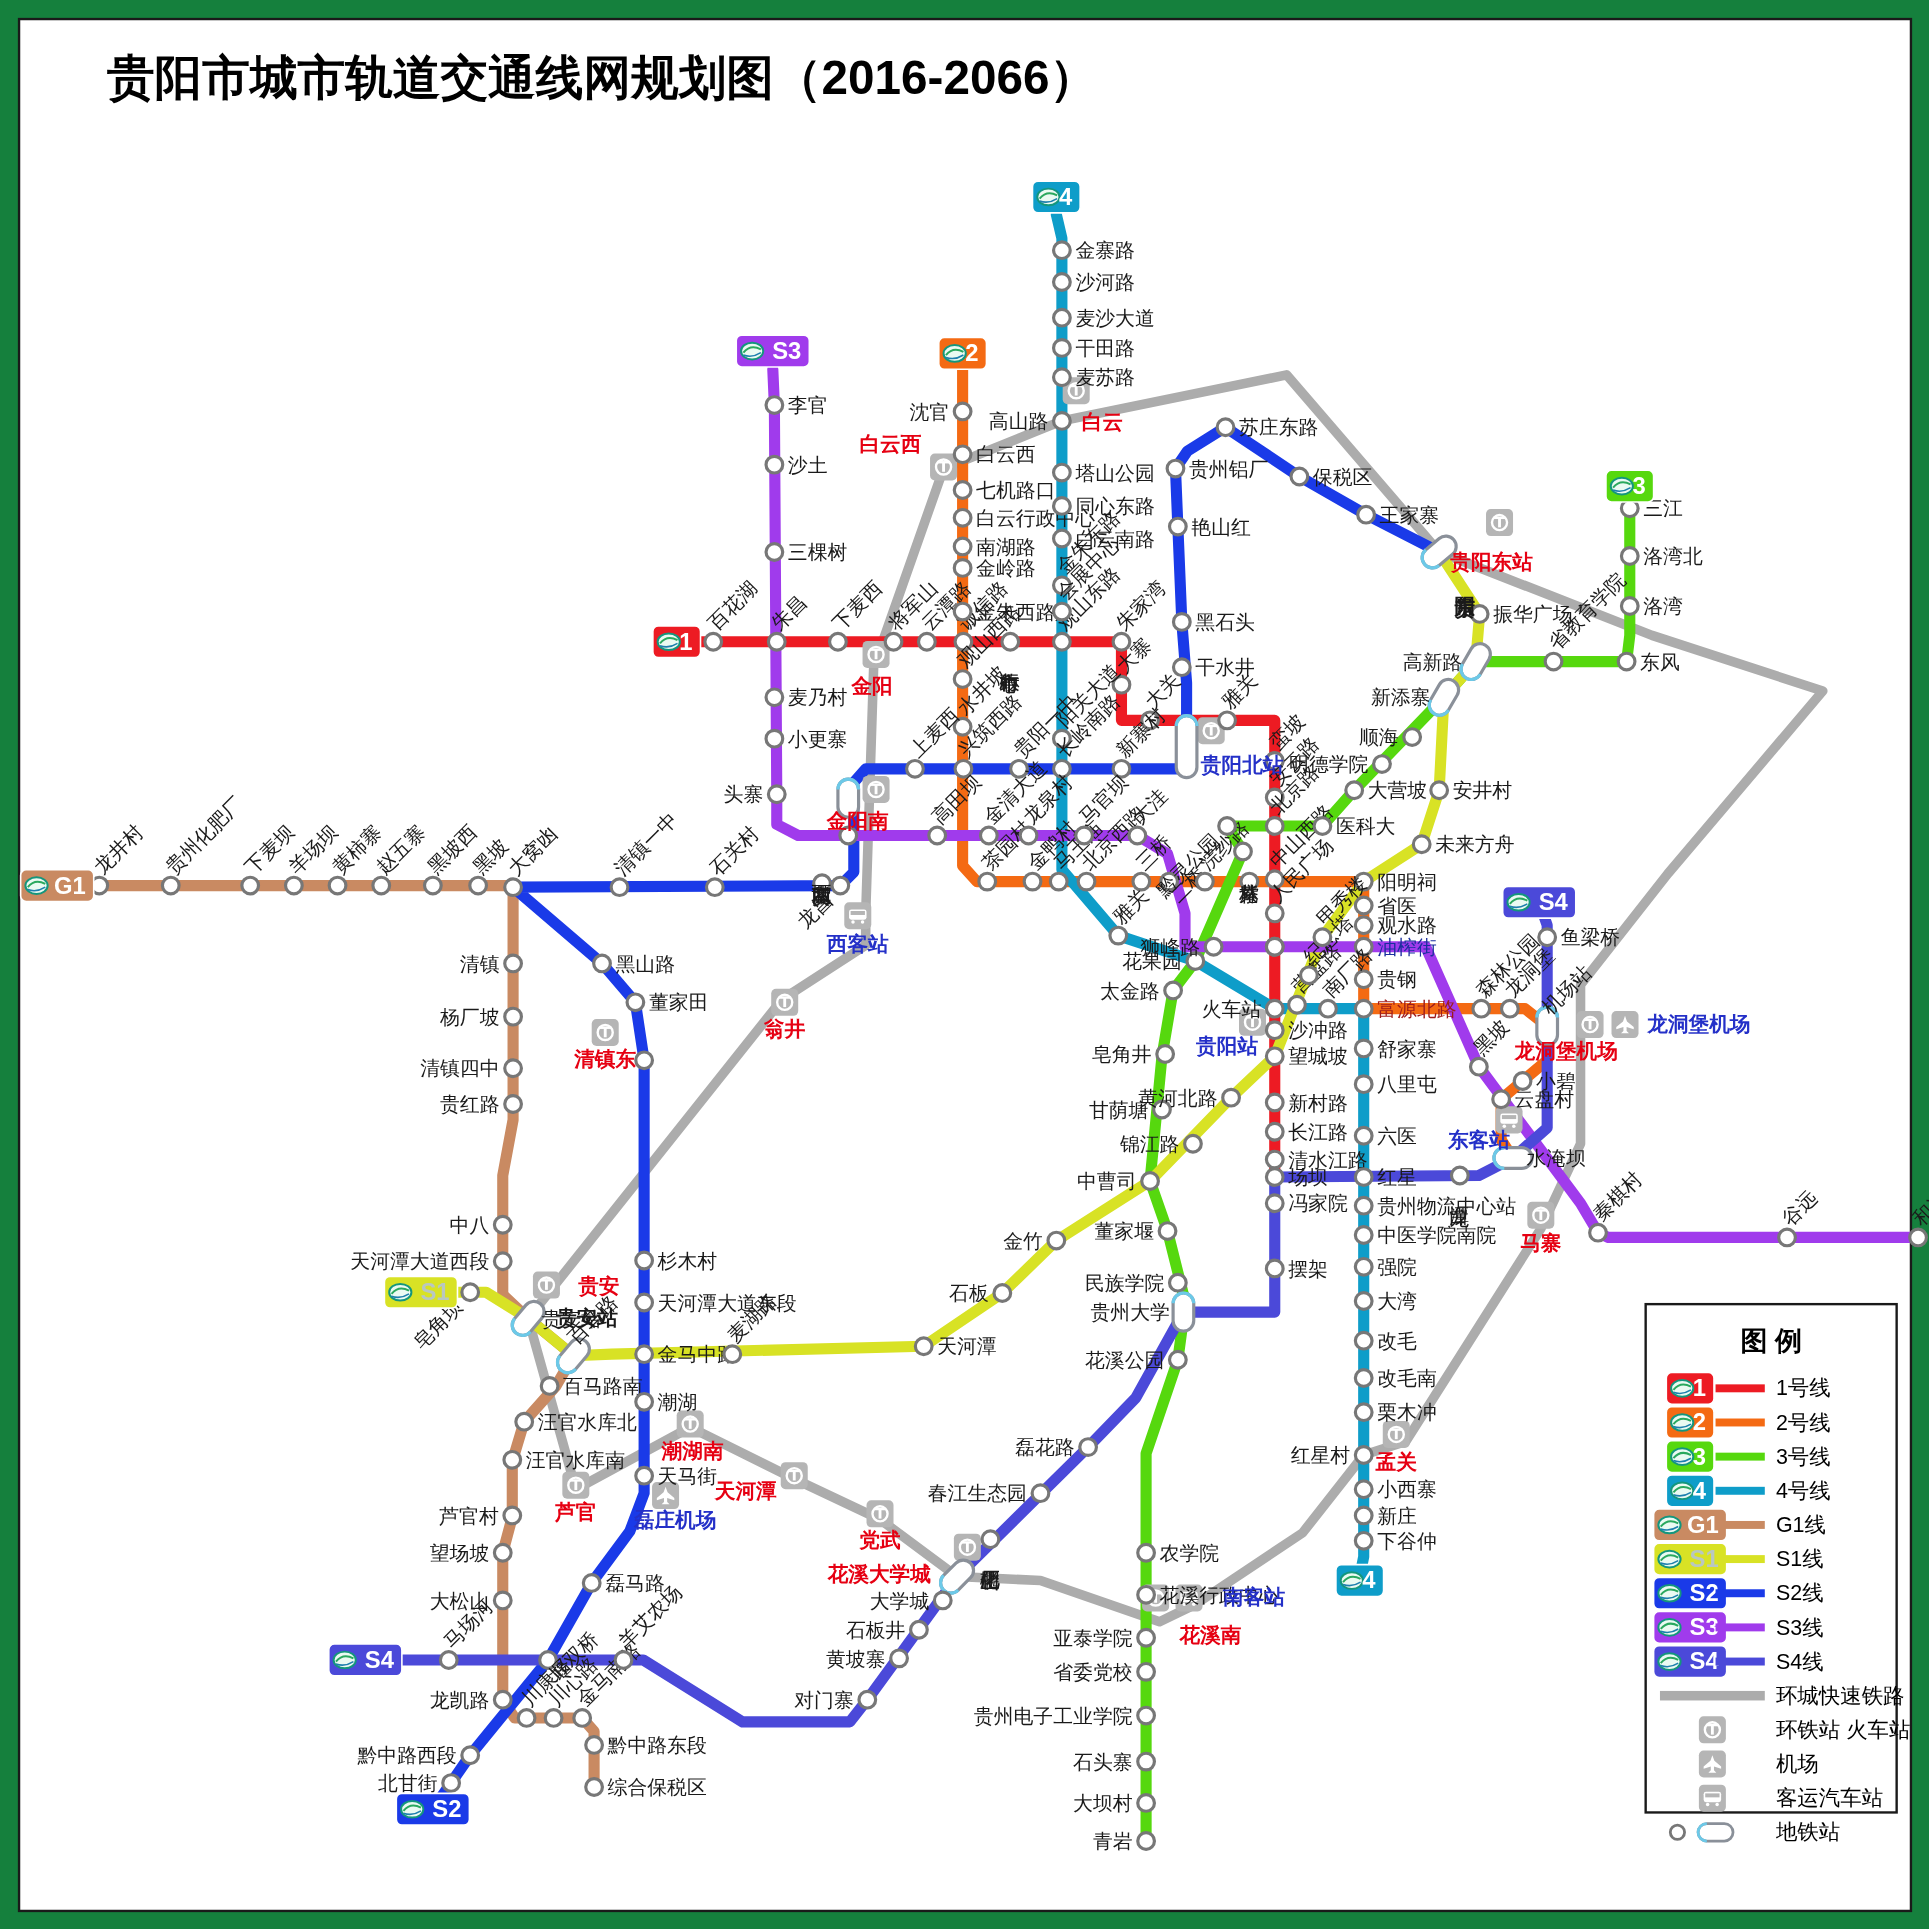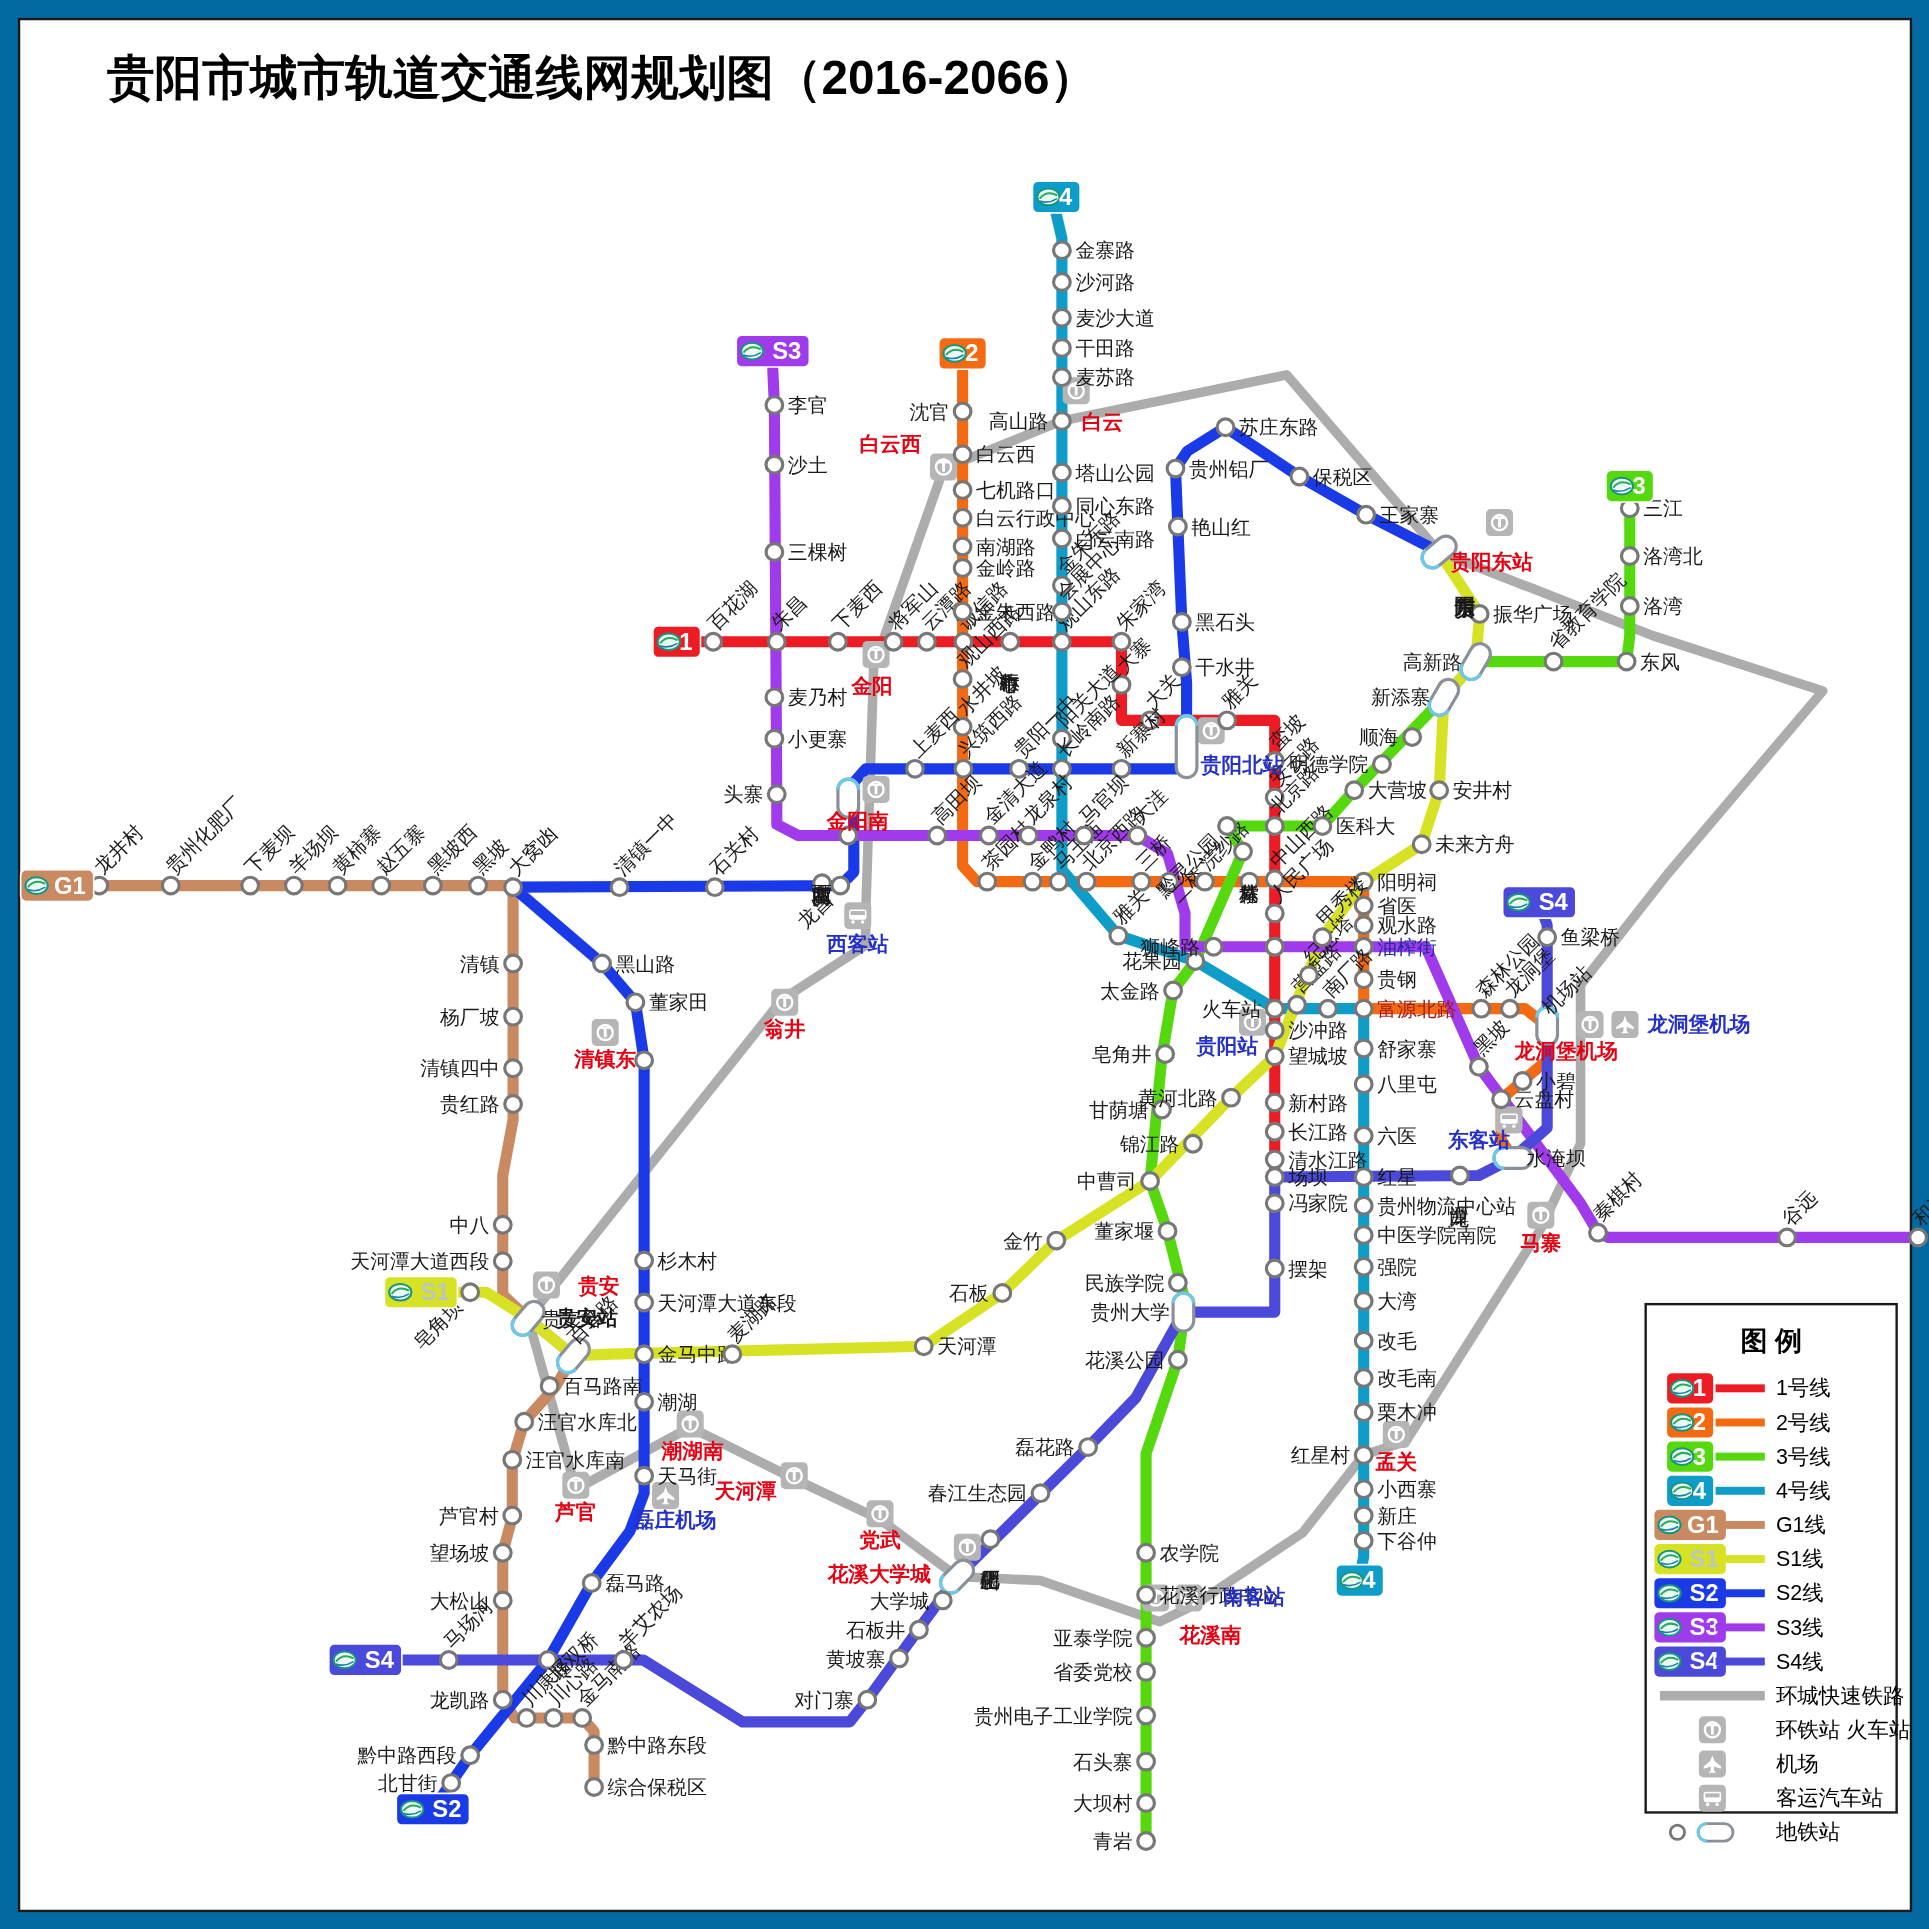--- a/index.html
+++ b/index.html
@@ -1,16 +1,16 @@
 <!DOCTYPE html>
 <html style="font-size:12.7px"><head>
 <meta charset="utf-8">
 <style>
   html,body{margin:0;padding:0;background:#f2f2f2;}
-  #page{position:relative;width:1930px;height:1930px;background:#0369a1;overflow:hidden;
+  #page{position:relative;width:1930px;height:1930px;background:#15803d;overflow:hidden;
         font-family:"Liberation Sans","DejaVu Sans",sans-serif;}
   #map{position:absolute;left:0;top:0;}
   .title-text{font-weight:bold;}
 </style>
 </head>
 <body>
 
 <div id="page">
   <svg id="map" width="1930" height="1930" viewBox="0 0 2430 2430" xmlns="http://www.w3.org/2000/svg">
     <rect x="24" y="24" width="2382" height="2382" fill="#ffffff" stroke="#1a1a1a" stroke-width="3"></rect>

